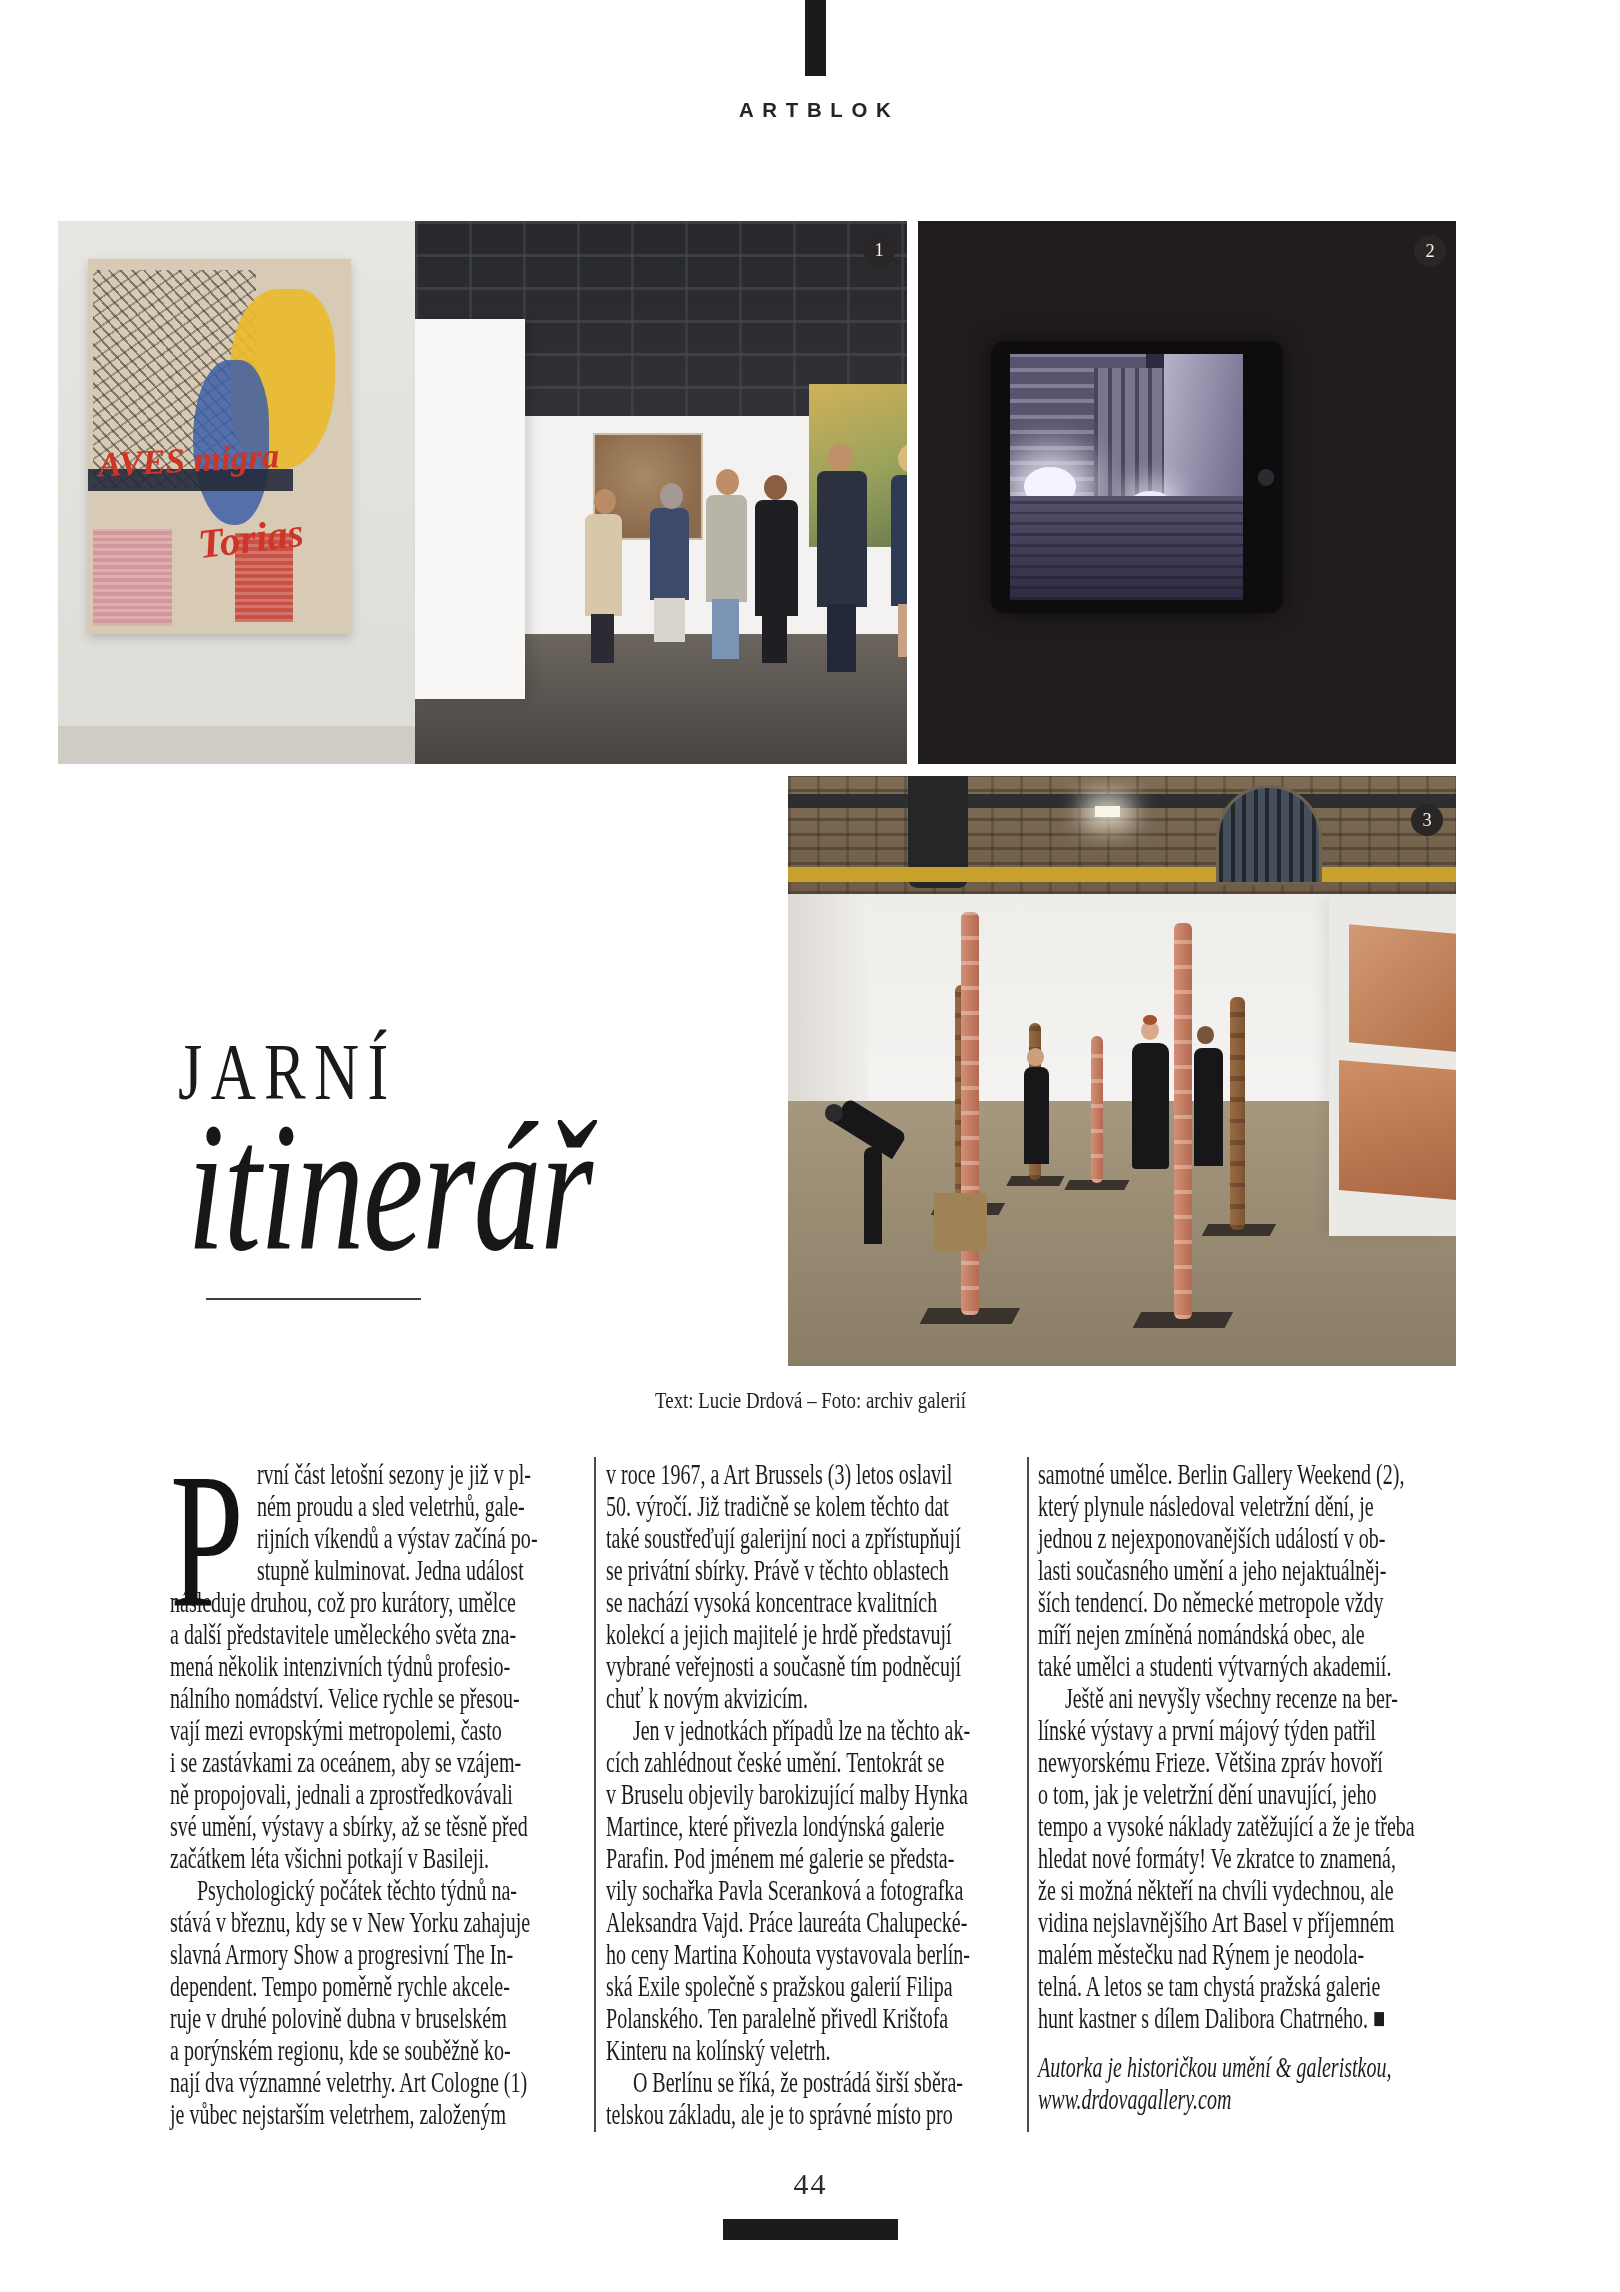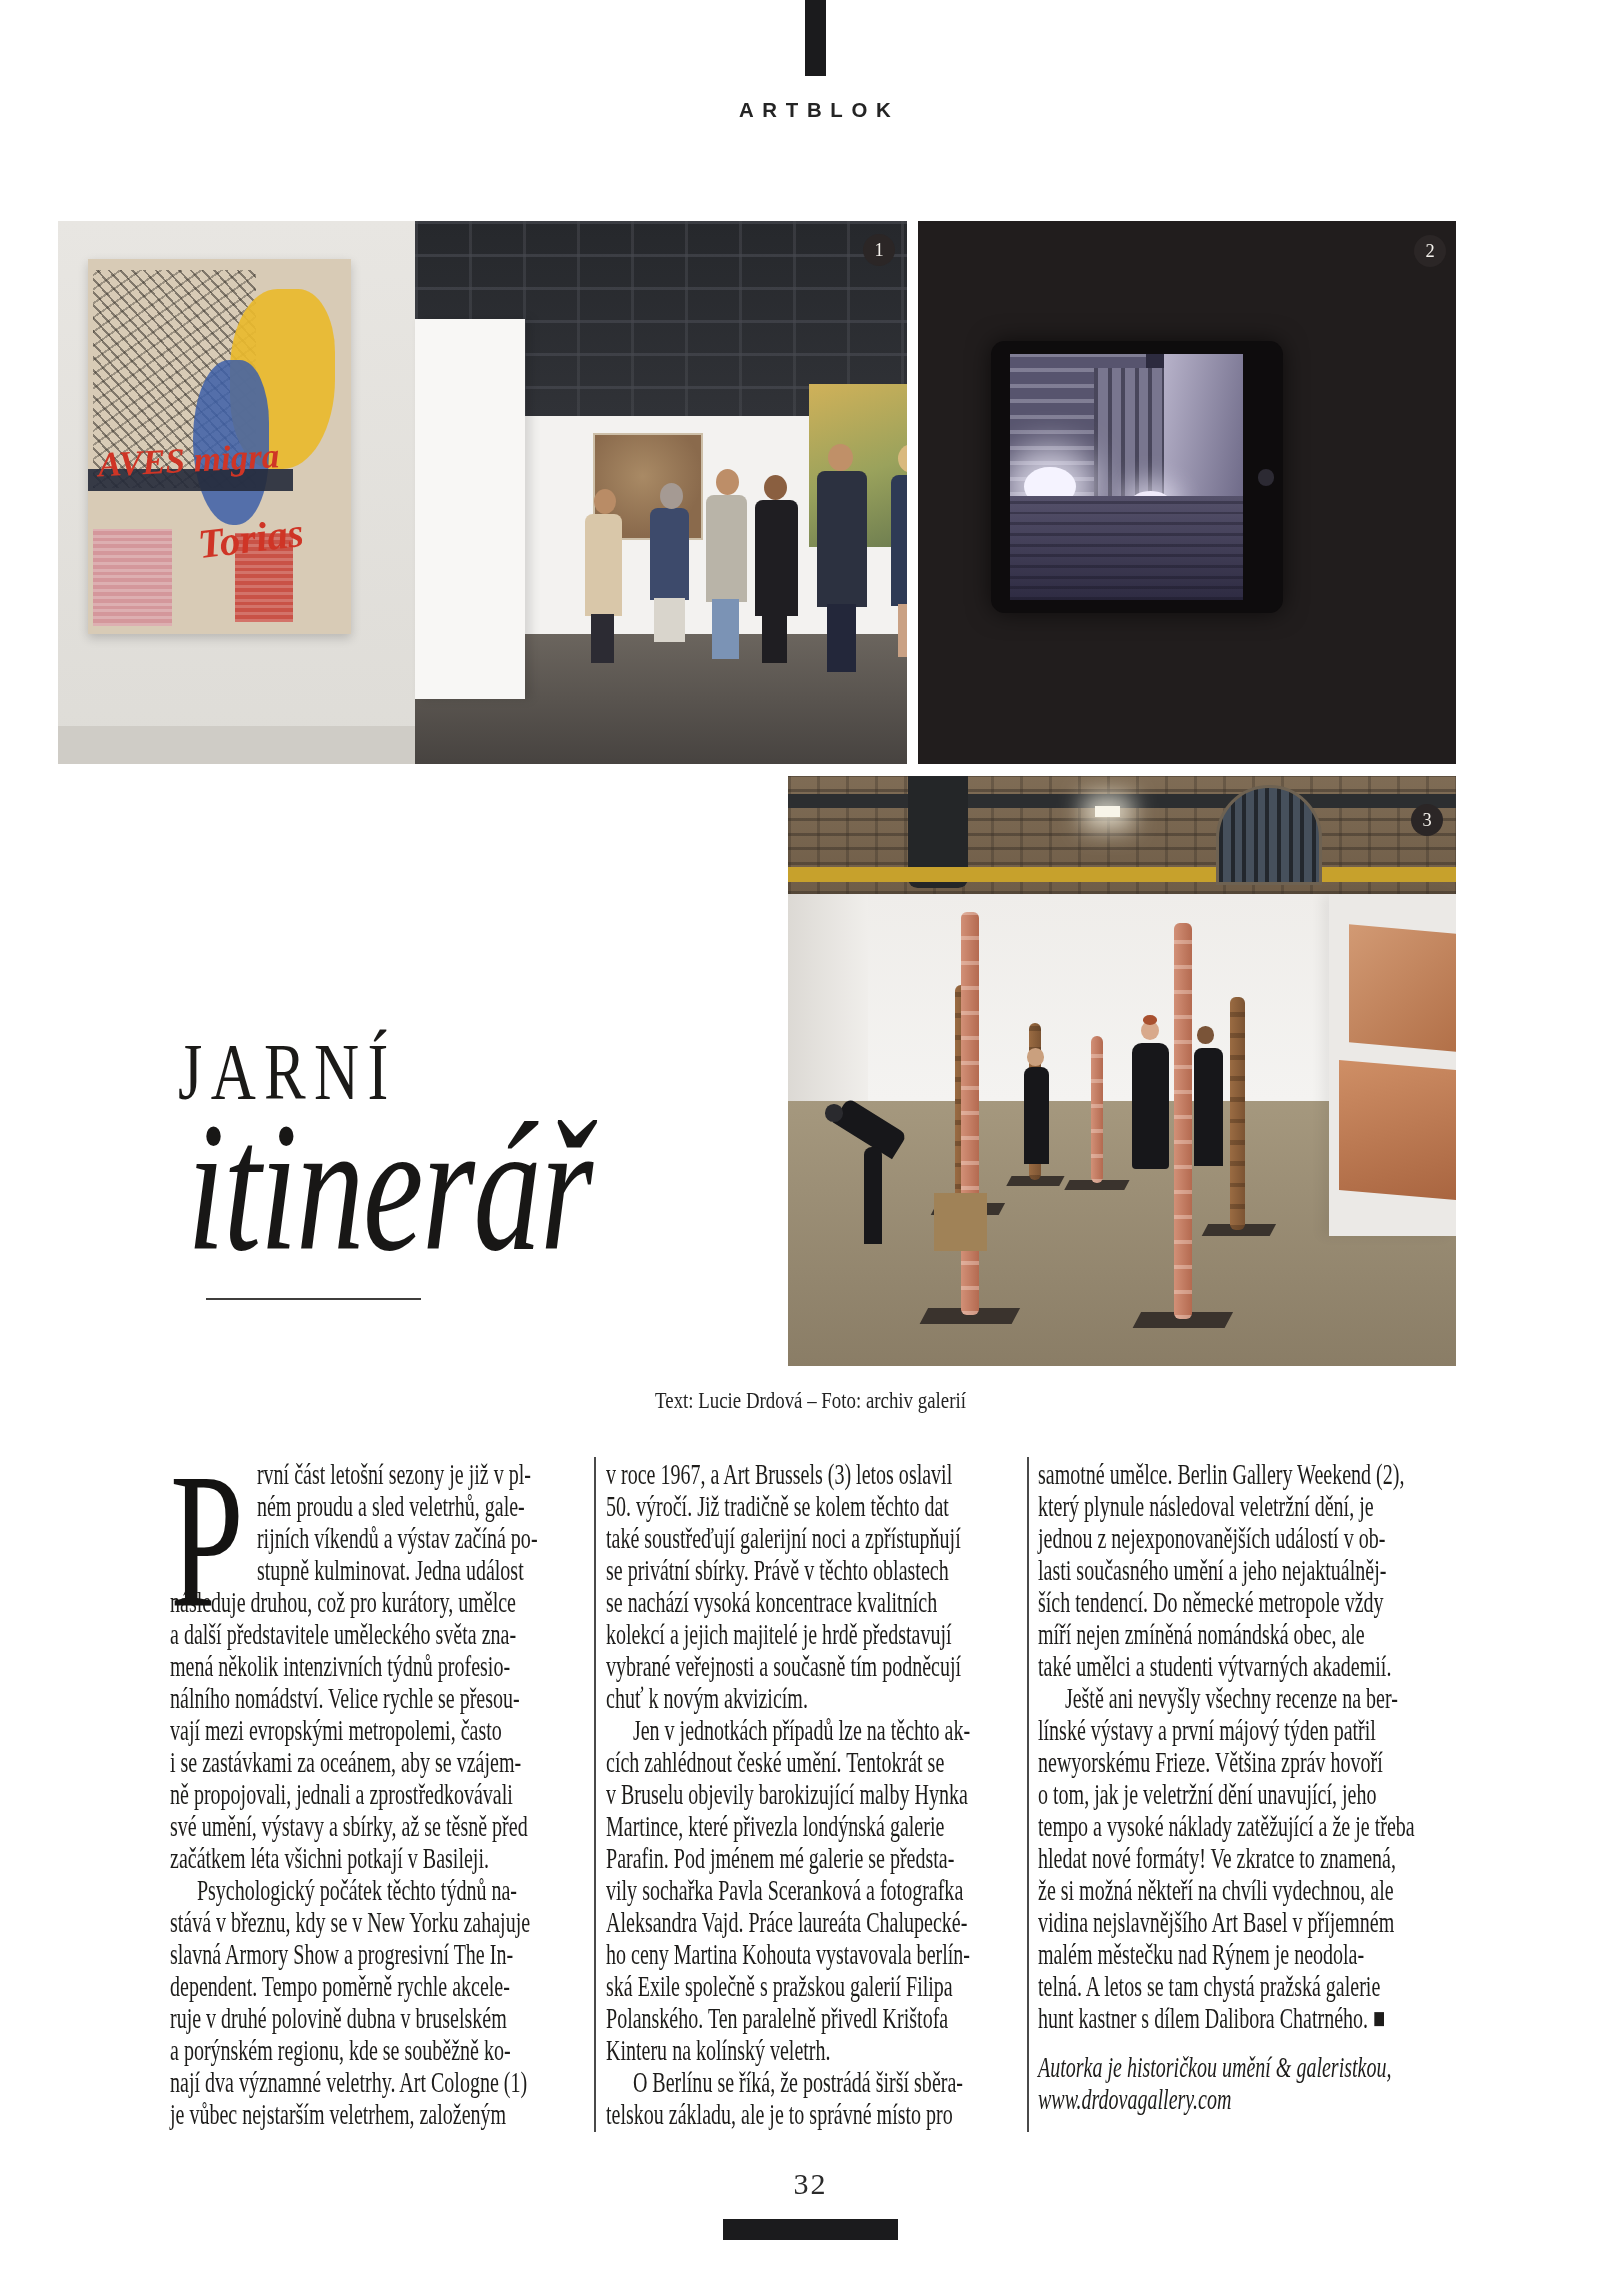--- a/index.html
+++ b/index.html
@@ -292,17 +292,17 @@
       <div class="bodyline">vidina nejslavnějšího Art Basel v příjemném</div>
       <div class="bodyline">malém městečku nad Rýnem je neodola-</div>
       <div class="bodyline">telná. A letos se tam chystá pražská galerie</div>
       <div class="bodyline">hunt kastner s dílem Dalibora Chatrného. ■</div>
       <div class="bodyline it gap">Autorka je historičkou umění &amp; galeristkou,</div>
       <div class="bodyline it">www.drdovagallery.com</div>
     </div>
   <div class="abs colrule rule-a"></div>
   <div class="abs colrule rule-b"></div>
 
-  <div class="abs pageno">32</div>
+  <div class="abs pageno">44</div>
   <div class="abs foot-bar"></div>
 
 </div>
 
 
 </body></html>

